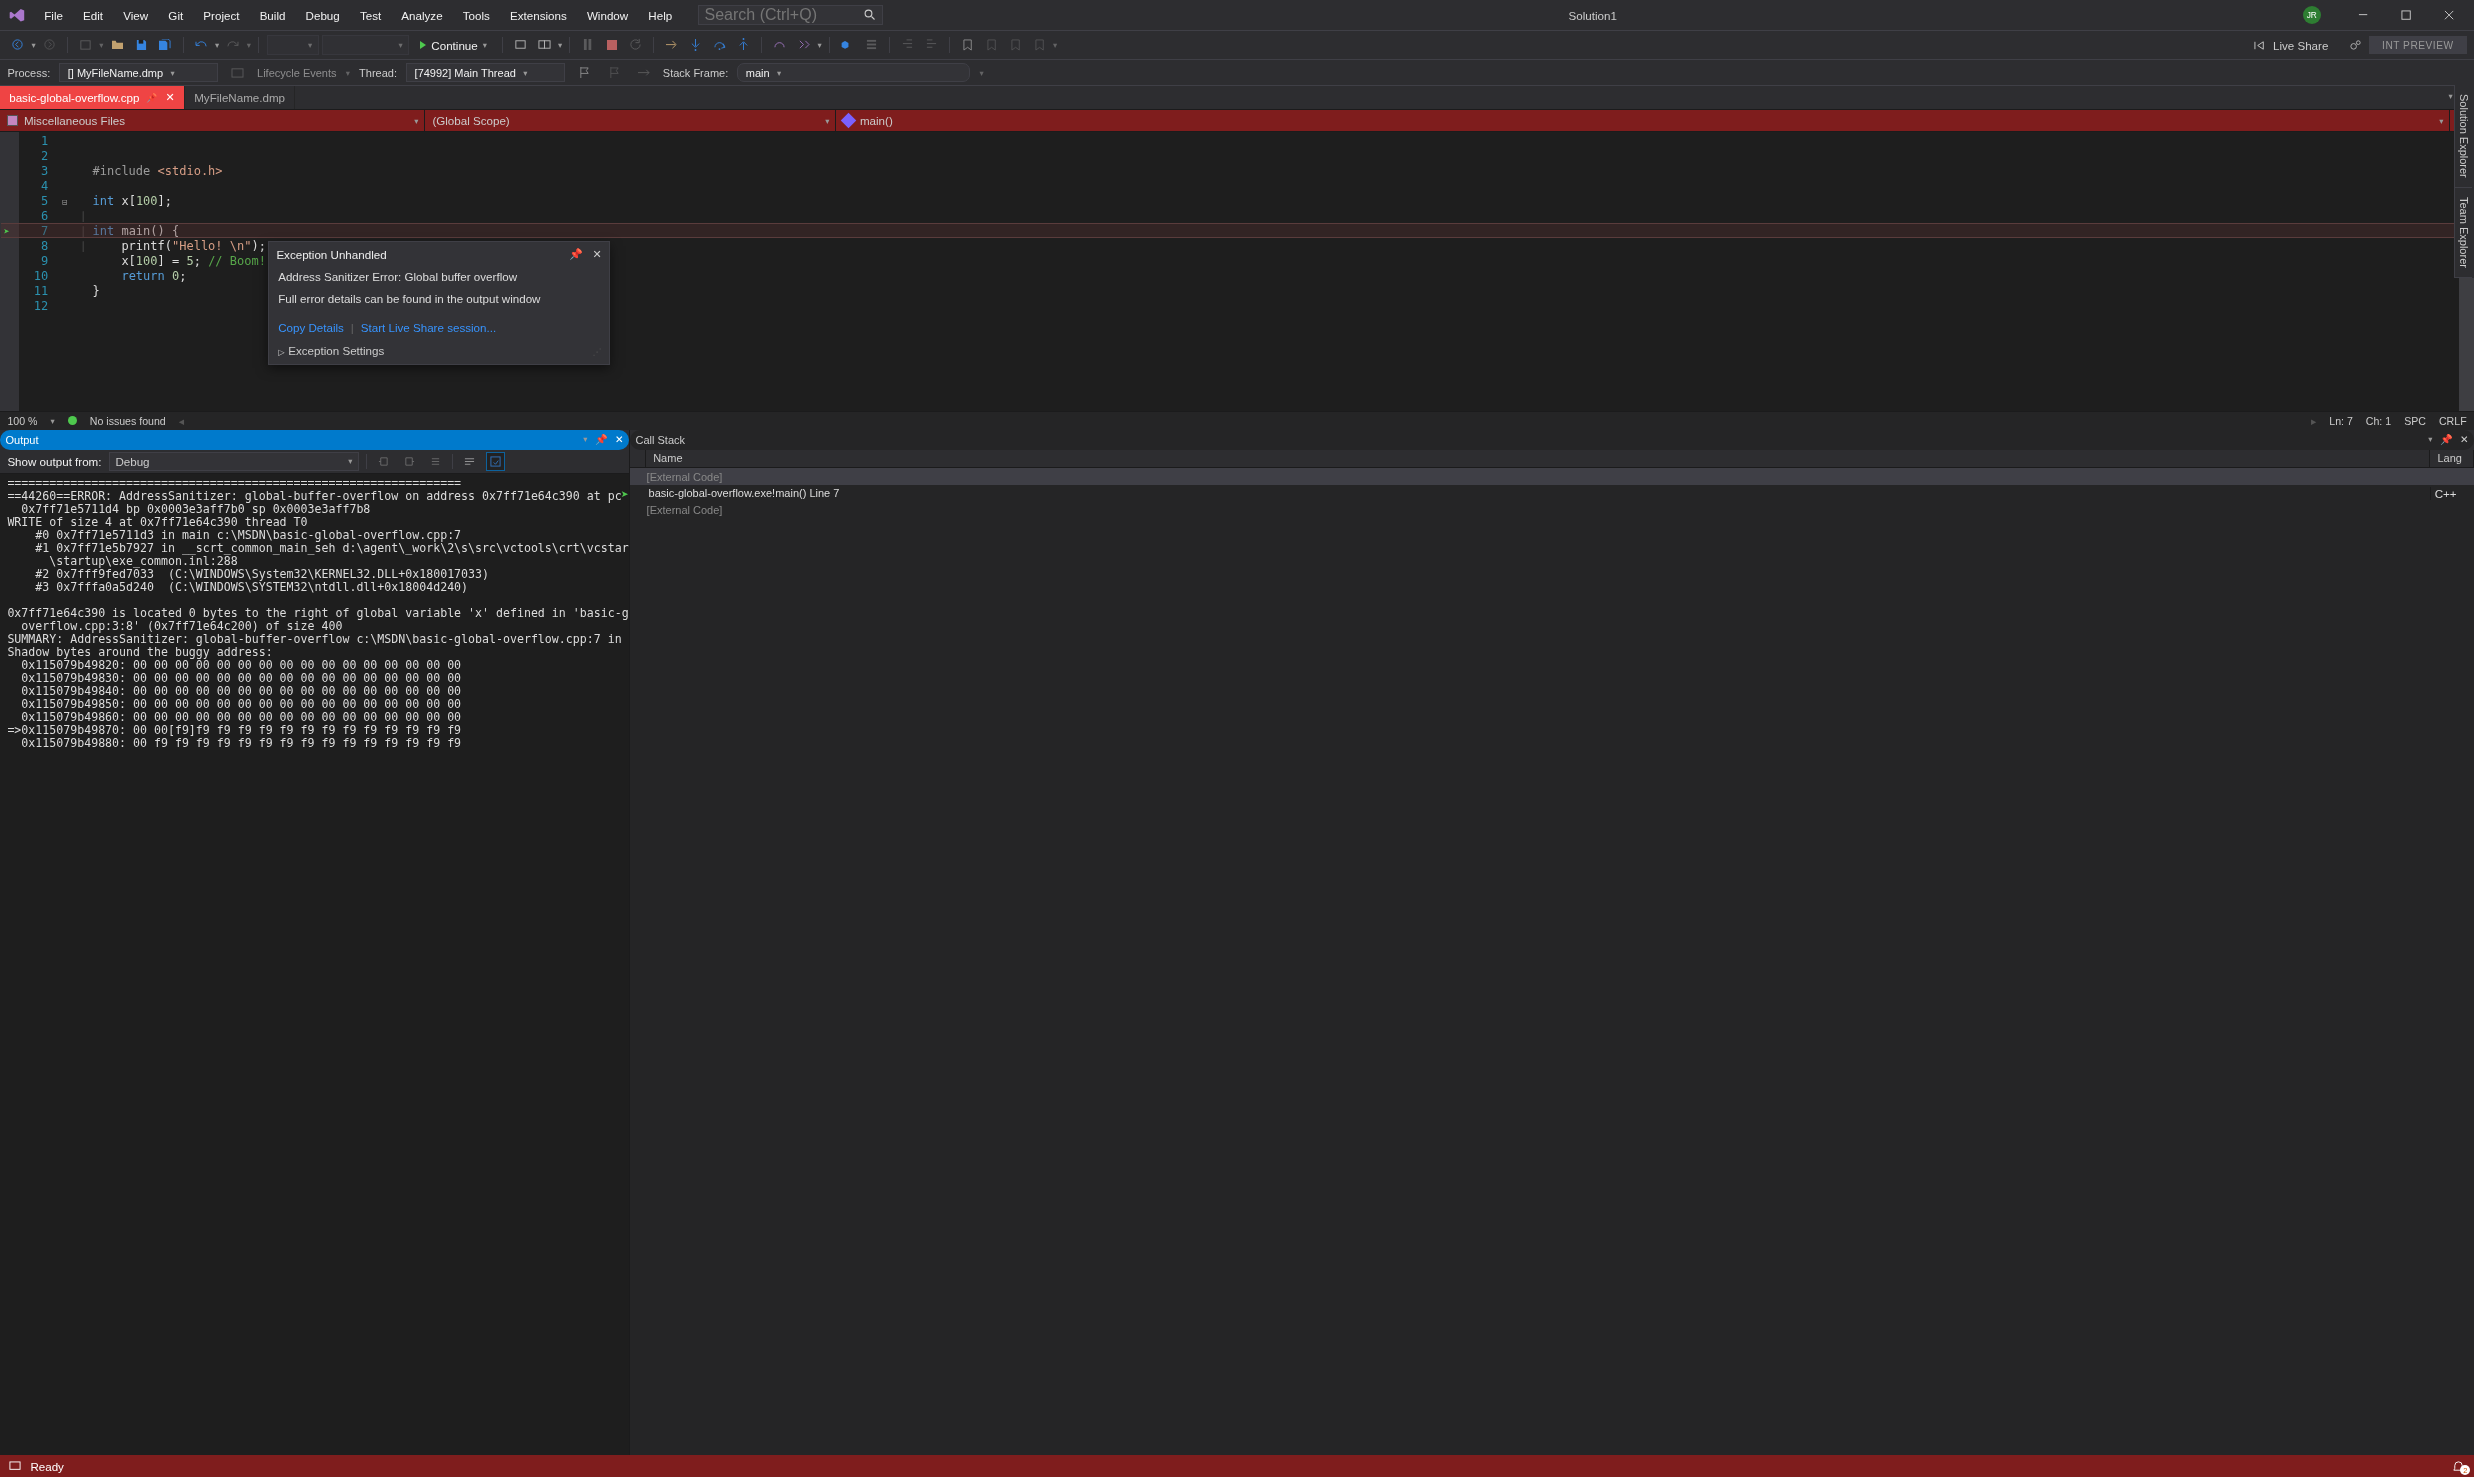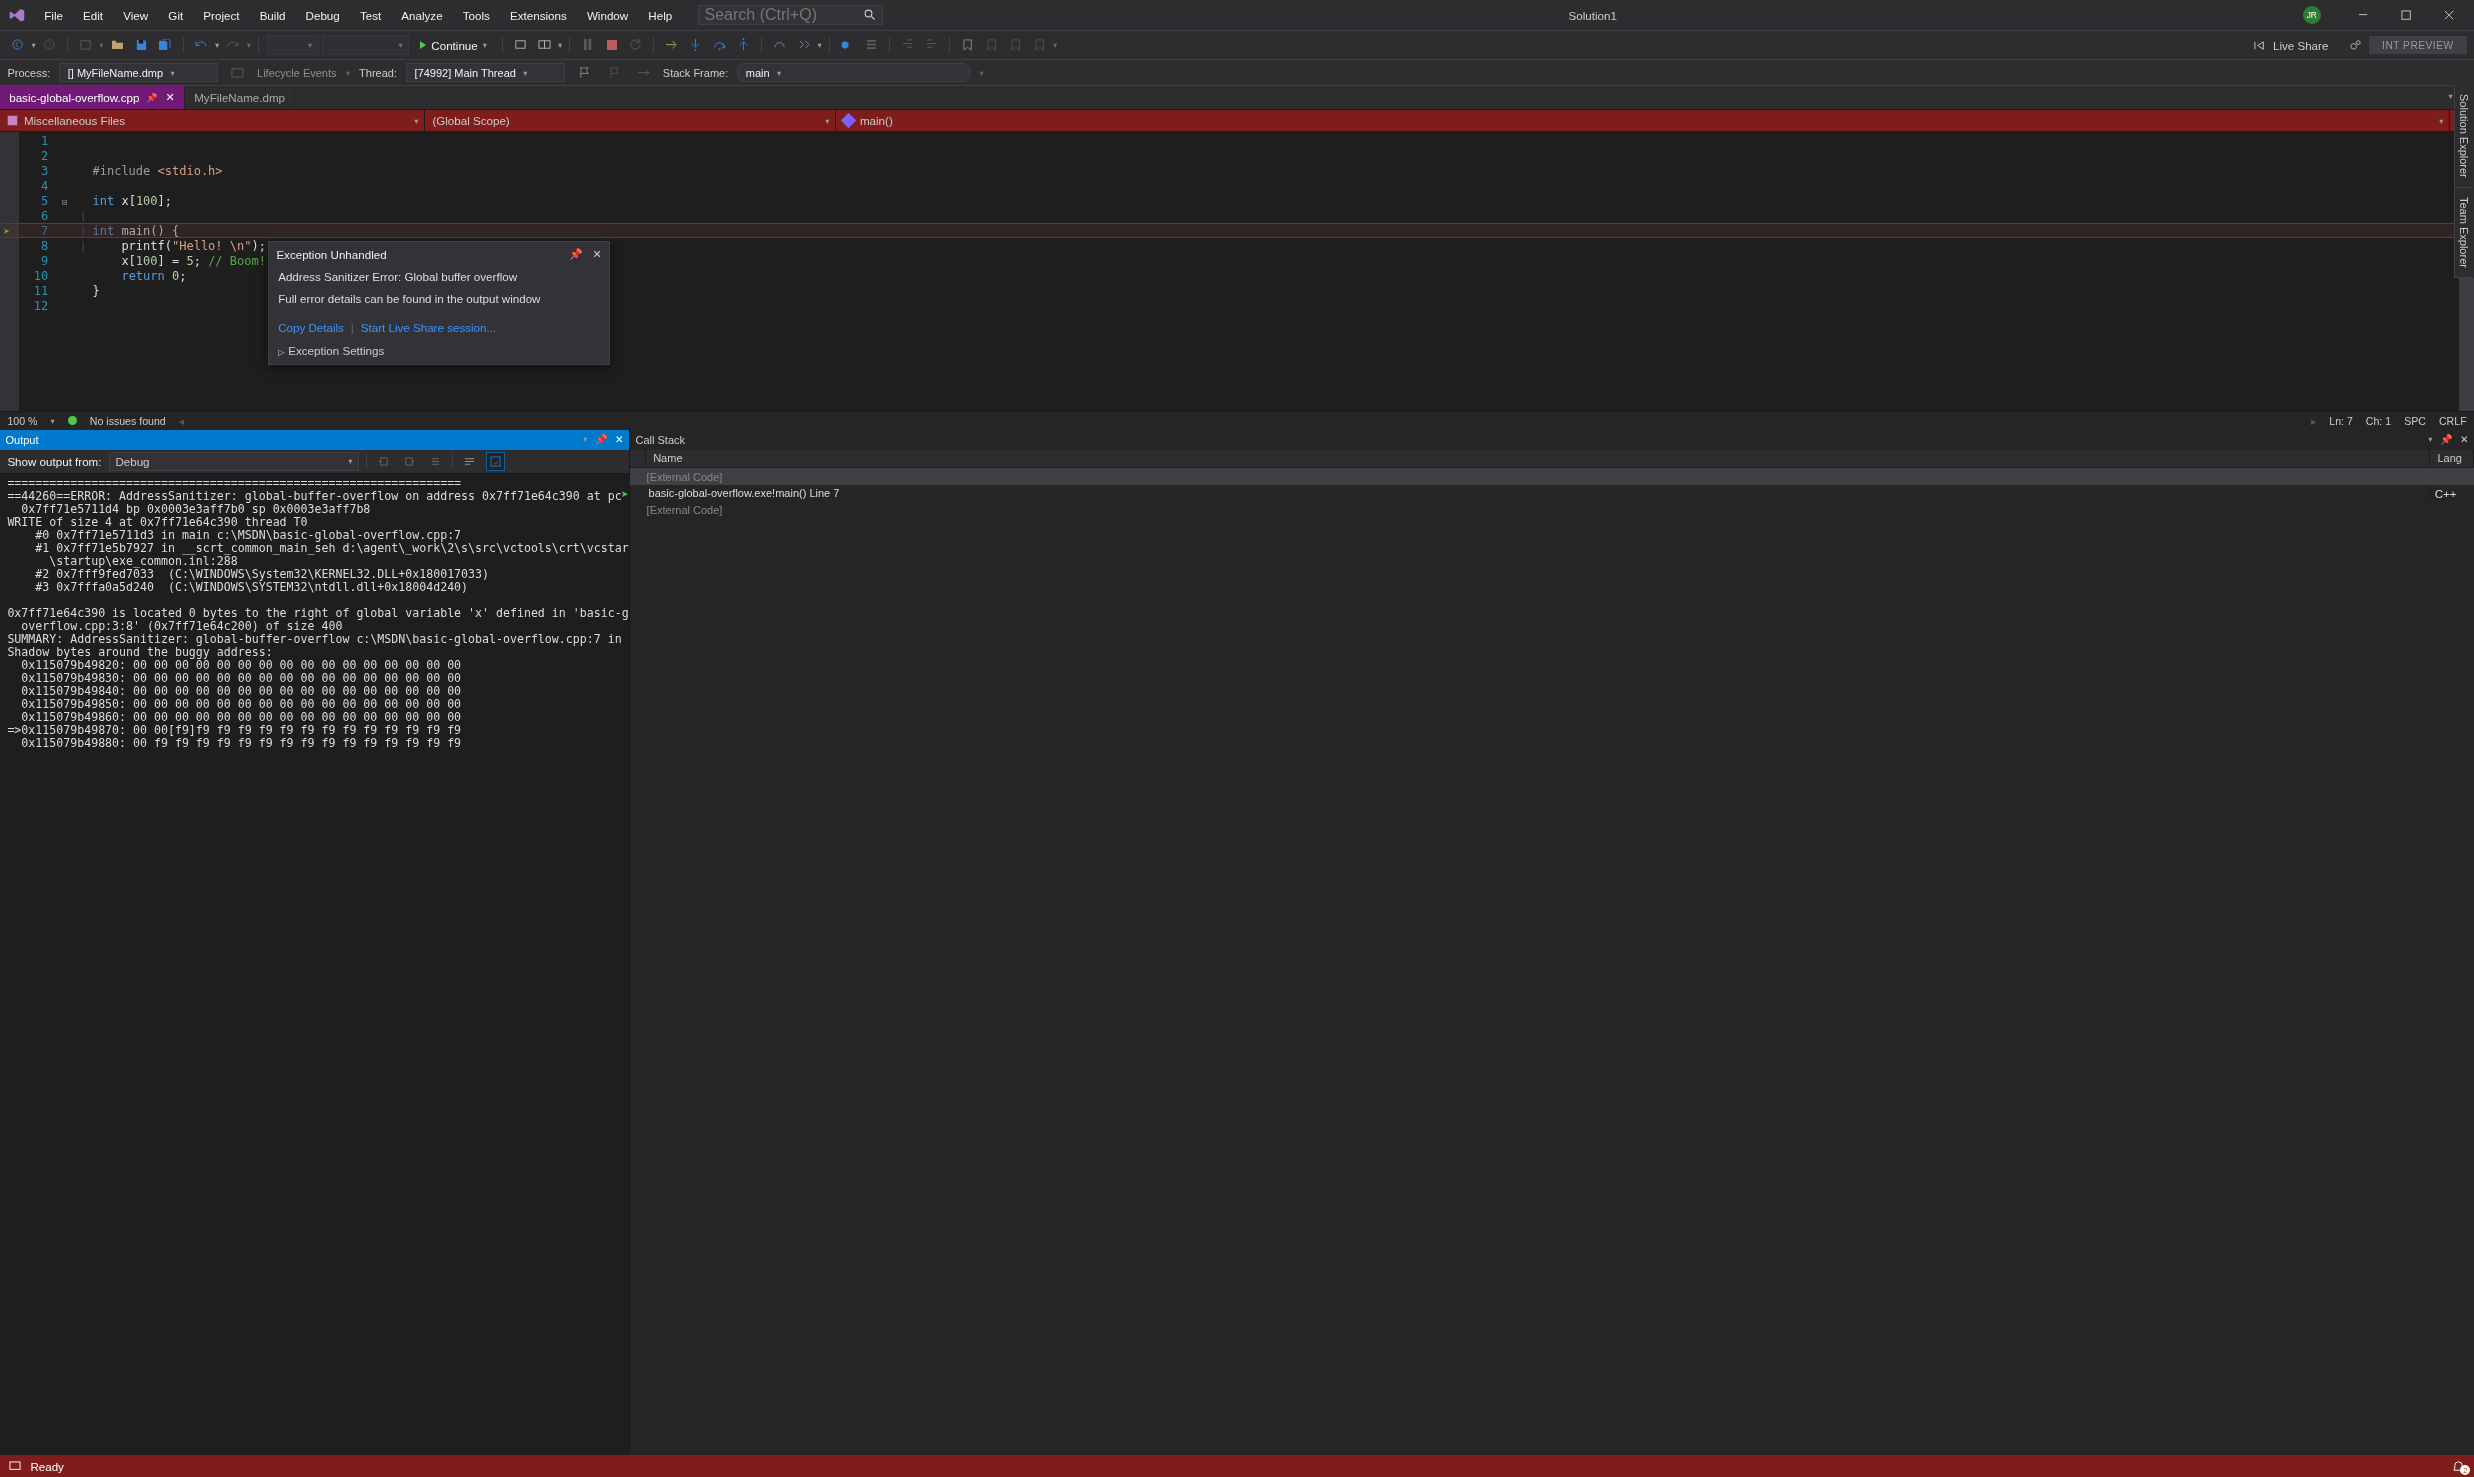--- a/index.html
+++ b/index.html
@@ -32,21 +32,21 @@
 
   
   .debugbar { display: flex; align-items: center; height: 26px; background: #2d2d30; border-bottom: 0.9px solid #3f3f46; padding: 0 7.4px; gap: 9.2px; font-size: 11px; }
   .debugbar .lbl { color: #ccc; }
   .debugbar .dd { background: #333337; border: 0.9px solid #3f3f46; height: 18.5px; display: flex; align-items: center; padding: 0 5.5px 0 7.4px; gap: 7.4px; }
   .chev { font-size: 8.3px; color: #999; }
 
   
   .filetabs { display: flex; align-items: center; height: 24px; background: #2d2d30; border-bottom: 0.9px solid #1b1b1c; }
   .filetab { display: flex; align-items: center; padding: 0 9.2px; height: 100%; gap: 7.4px; color: #aaa; border-right: 0.9px solid #252526; }
-  .filetab.active { background: #701a75; color: #fff; }
+  .filetab.active { background: #ef4444; color: #fff; }
   .filetab .pin { font-size: 9.2px; }
   .filetab .close { font-size: 11px; }
   .filetabs .spacer { flex: 1; }
   .filetabs .tabicons { display: flex; gap: 5.5px; padding-right: 5.5px; color: #ccc;}
 
   
   .navrow { display: flex; height: 22px; background: #7f1d1d; border-bottom: 0.9px solid #1b1b1c; }
   .navrow .cell { display: flex; align-items: center; gap: 5.5px; padding: 0 7.4px; border-right: 0.9px solid #1b1b1c; color: #ccc; position: relative; }
   .navrow .cell .chev { position: absolute; right: 5.5px; }
   .navrow .c0 { width: 425px; }
@@ -90,21 +90,21 @@
 
   
   .ed-status { height: 18.5px; background: #252526; border-top: 0.9px solid #1b1b1c; display: flex; align-items: center; padding: 0 7.4px; font-size: 10.6px; color: #ccc; gap: 13px;}
   .ed-status .spacer { flex:1;}
   .ok-dot { width:9.2px;height:9.2px;border-radius:50%;background:#4ec94e; display:inline-block;}
 
   
   .bottom { flex: 1; display: flex; min-height: 0; }
   .output-pane { flex: 0 0 630px; display: flex; flex-direction: column; border-right: 0.9px solid #1b1b1c; min-width:0;}
   .callstack-pane { flex: 1; display: flex; flex-direction: column; }
-  .pane-head { height: 20.3px; display: flex; align-items: center; justify-content: space-between; padding: 0 5.5px; font-size: 11px; }
+  .pane-head { height: 20.3px; display: flex; align-items: center; justify-content: space-between; padding: 0 5.5px; font-size: 11px; border-radius: 10px; }
   .output-pane .pane-head { background: #007acc; color: #fff; }
   .callstack-pane .pane-head { background: #252526; color: #ccc; }
   .pane-head .icons { display: flex; gap: 7.4px; font-size: 10.2px;}
   .output-tb { height: 24px; background: #2d2d30; display: flex; align-items: center; padding: 0 7.4px; gap: 7.4px; border-bottom: 0.9px solid #1b1b1c;}
   .output-tb .dd { background:#333337; border:0.9px solid #3f3f46; height:18.5px; width:250px; display:flex; align-items:center; padding:0 5.5px; justify-content:space-between; color:#ccc;}
   .output-tb .ic { width:18.5px; height:18.5px; display:flex; align-items:center; justify-content:center; opacity:0.7;}
   .output-tb .ic.active { border:0.9px solid #007acc; background:#1e1e1e;}
   .output-body { flex:1; overflow:auto; background:#1e1e1e; padding:3.7px 7.4px; font-family: Consolas, monospace; font-size:11.6px; line-height:13px; color:#dcdcdc; white-space:pre;}
   .cs-cols { height:18.5px; background:#2d2d30; display:flex; border-bottom:0.9px solid #1b1b1c;}
   .cs-cols div { padding:1.8px 7.4px; border-right:0.9px solid #1b1b1c; color:#ccc; font-size:11px;}

